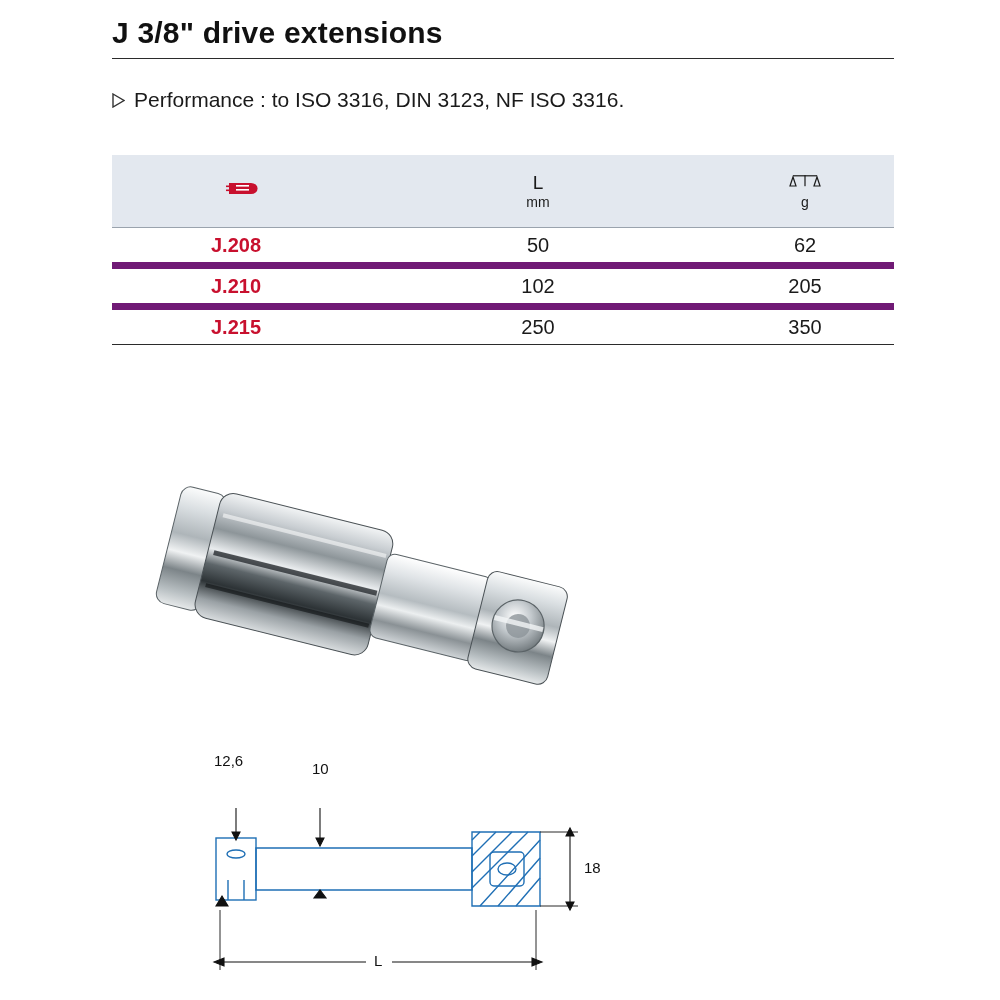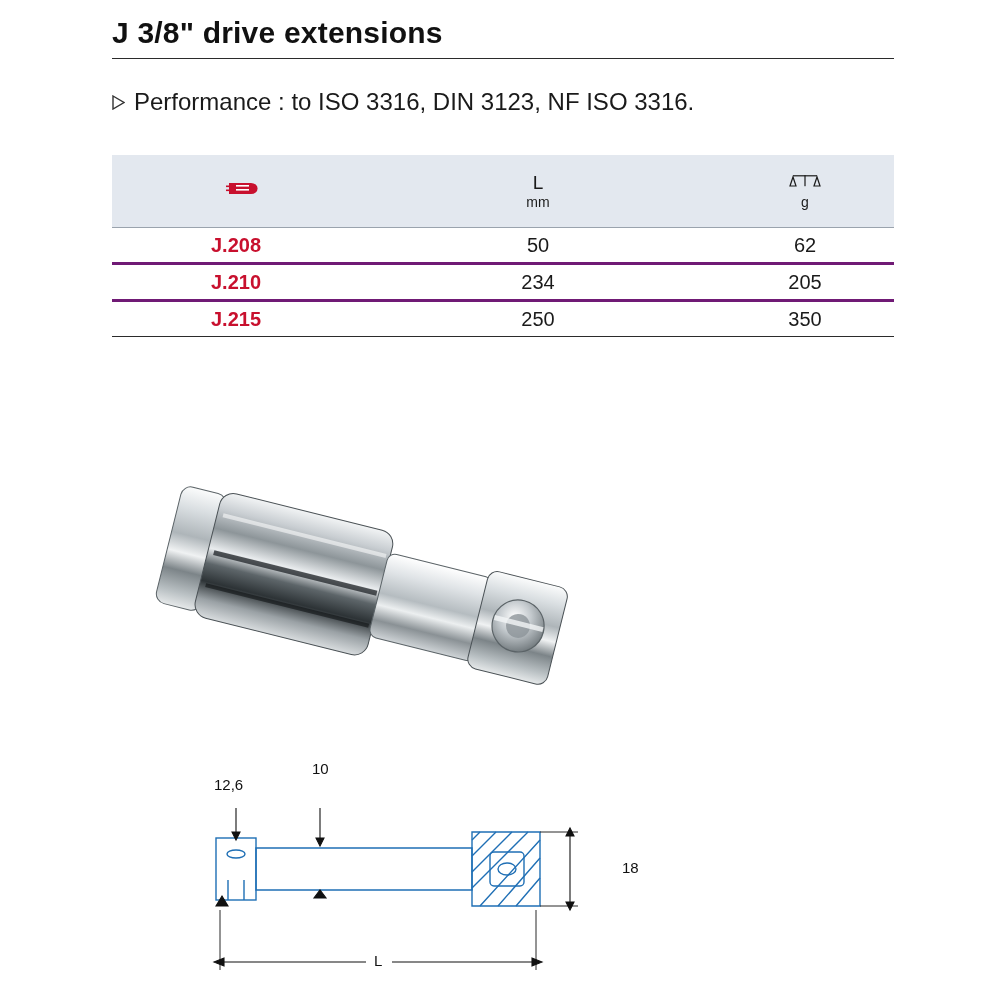--- a/index.html
+++ b/index.html
@@ -43,21 +43,21 @@
   }
 
   
   .perf-line {
     position: absolute;
     left: 112px;
     top: 88px;
     display: flex;
     align-items: center;
     gap: 9px;
-    font-size: 24px;
+    font-size: 21px;
     color: #1a1a1a;
   }
   .tri-hollow svg { display: block; }
 
   
   .table-wrap {
     position: absolute;
     left: 112px;
     top: 155px;
     width: 782px;
@@ -90,21 +90,21 @@
   }
   .hdr-inner .unit { font-size: 14px; }
   .hdr-ref {
     display: flex;
     align-items: center;
     justify-content: flex-start;
     padding-left: 14px;
   }
   table.spec tbody td {
     height: 34px;
-    border-bottom: 3px solid #701a75;
+    border-bottom: 7px solid #701a75;
     font-size: 20px;
     text-align: center;
     padding: 0;
   }
   table.spec tbody tr:last-child td {
     border-bottom: 1.5px solid #2b2b2b;
   }
   td.ref {
     color: #c8102e;
     font-weight: bold;
@@ -200,21 +200,21 @@
         </tr>
       </thead>
       <tbody>
         <tr>
           <td class="ref">J.208</td>
           <td>50</td>
           <td>62</td>
         </tr>
         <tr>
           <td class="ref">J.210</td>
-          <td>234</td>
+          <td>102</td>
           <td>205</td>
         </tr>
         <tr>
           <td class="ref">J.215</td>
           <td>250</td>
           <td>350</td>
         </tr>
       </tbody>
     </table>
   </div>
@@ -314,19 +314,19 @@
         <line x1="40" y1="222" x2="356" y2="222"></line>
         <polygon points="44,218 44,226 34,222"></polygon>
         <polygon points="352,218 352,226 362,222"></polygon>
         <line x1="40" y1="170" x2="40" y2="230" stroke-width="0.9"></line>
         <line x1="356" y1="170" x2="356" y2="230" stroke-width="0.9"></line>
       </g>
 
       <rect x="186" y="212" width="26" height="20" fill="#ffffff"></rect>
     </svg>
 
-    <span class="dim-label" style="left:34px; top:36px;">12,6</span>
+    <span class="dim-label" style="left:34px; top:12px;">12,6</span>
     <span class="dim-label" style="left:132px; top:20px;text-align:right;">10</span>
-    <span class="dim-label" style="left:404px; top:119px;margin-left:38px;">18</span>
+    <span class="dim-label" style="left:404px; top:119px;">18</span>
     <span class="dim-label" style="left:194px; top:212px;">L</span>
   </div>
 
 </div>
 
 </body></html>

